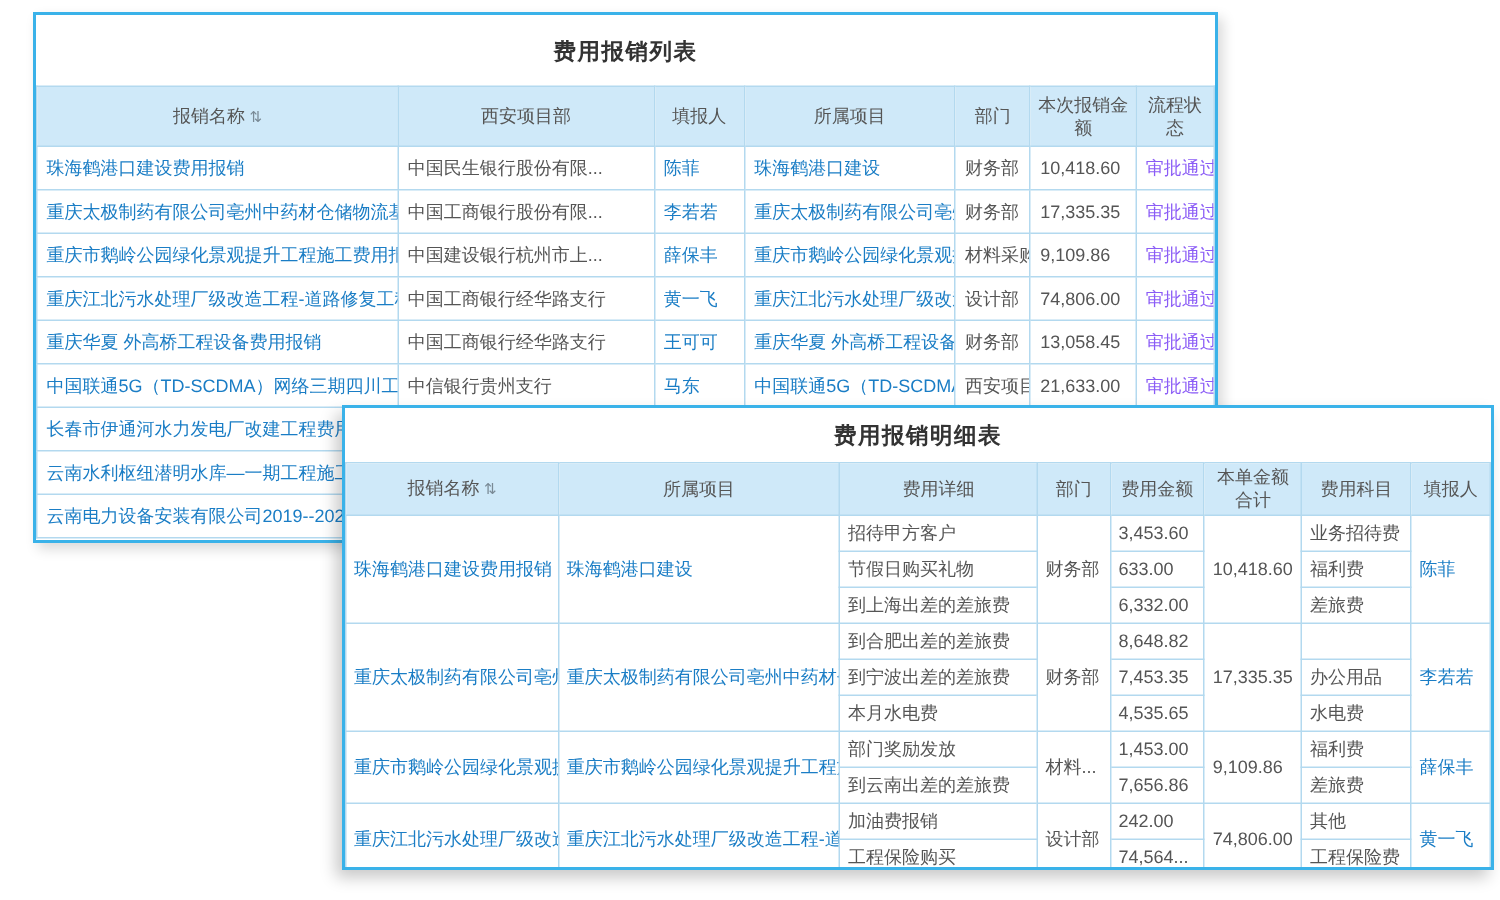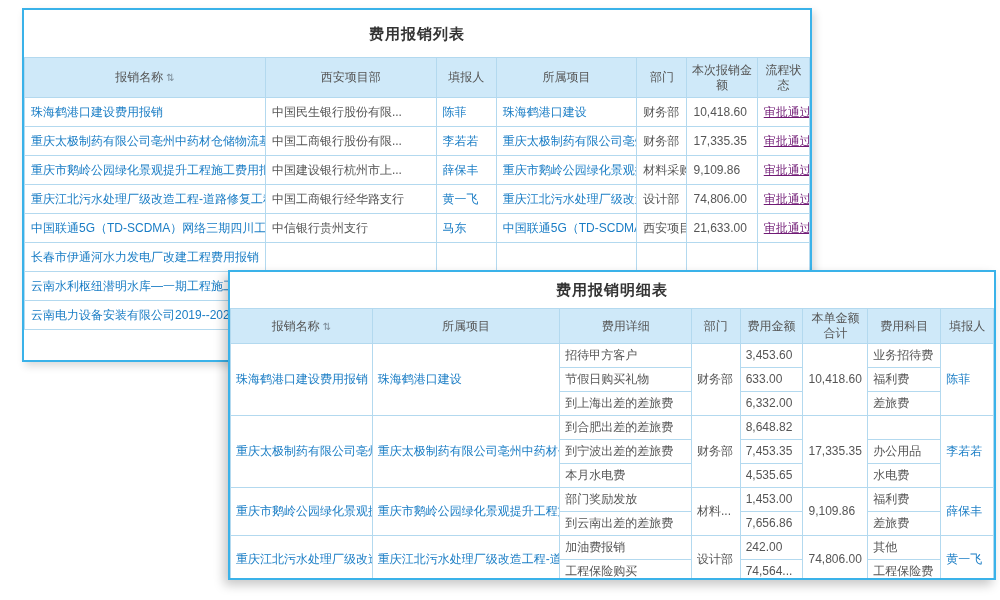--- a/index.html
+++ b/index.html
@@ -59,21 +59,21 @@
   }
   .back-tbl thead th { height: 40px; }
   .front-tbl thead th { height: 34px; }
   .back-tbl tbody td { height: 29px; padding: 0 6px; }
   .front-tbl tbody td { height: 24px; padding: 0 5px; }
   .left { text-align: left; }
   .center { }
   .right { text-align: left; }
   .nowrap { white-space: nowrap; }
   .link { color: #1a7dc5; cursor: pointer; }
-  .status { color: #701a75; cursor: pointer; text-decoration: underline; }
+  .status { color: #8b5cf6; cursor: pointer; }
   .sort {
     font-size: 10px;
     color: #7a8a96;
     margin-left: 3px;
     cursor: pointer;
   }
 </style>
 </head>
 <body>
 
@@ -130,20 +130,29 @@
         <td class="right nowrap">9,109.86</td>
         <td class="status center nowrap">审批通过</td>
       </tr>
       <tr>
         <td class="link left nowrap">重庆江北污水处理厂级改造工程-道路修复工程费用...</td>
         <td class="left nowrap">中国工商银行经华路支行</td>
         <td class="link center nowrap">黄一飞</td>
         <td class="link left nowrap">重庆江北污水处理厂级改造工...</td>
         <td class="center nowrap">设计部</td>
         <td class="right nowrap">74,806.00</td>
+        <td class="status center nowrap">审批通过</td>
+      </tr>
+      <tr>
+        <td class="link left nowrap">重庆华夏 外高桥工程设备费用报销</td>
+        <td class="left nowrap">中国工商银行经华路支行</td>
+        <td class="link center nowrap">王可可</td>
+        <td class="link left nowrap">重庆华夏 外高桥工程设备</td>
+        <td class="center nowrap">财务部</td>
+        <td class="right nowrap">13,058.45</td>
         <td class="status center nowrap">审批通过</td>
       </tr>
       <tr>
         <td class="link left nowrap">中国联通5G（TD-SCDMA）网络三期四川工程费...</td>
         <td class="left nowrap">中信银行贵州支行</td>
         <td class="link center nowrap">马东</td>
         <td class="link left nowrap">中国联通5G（TD-SCDMA）网...</td>
         <td class="center nowrap">西安项目部</td>
         <td class="right nowrap">21,633.00</td>
         <td class="status center nowrap">审批通过</td>

